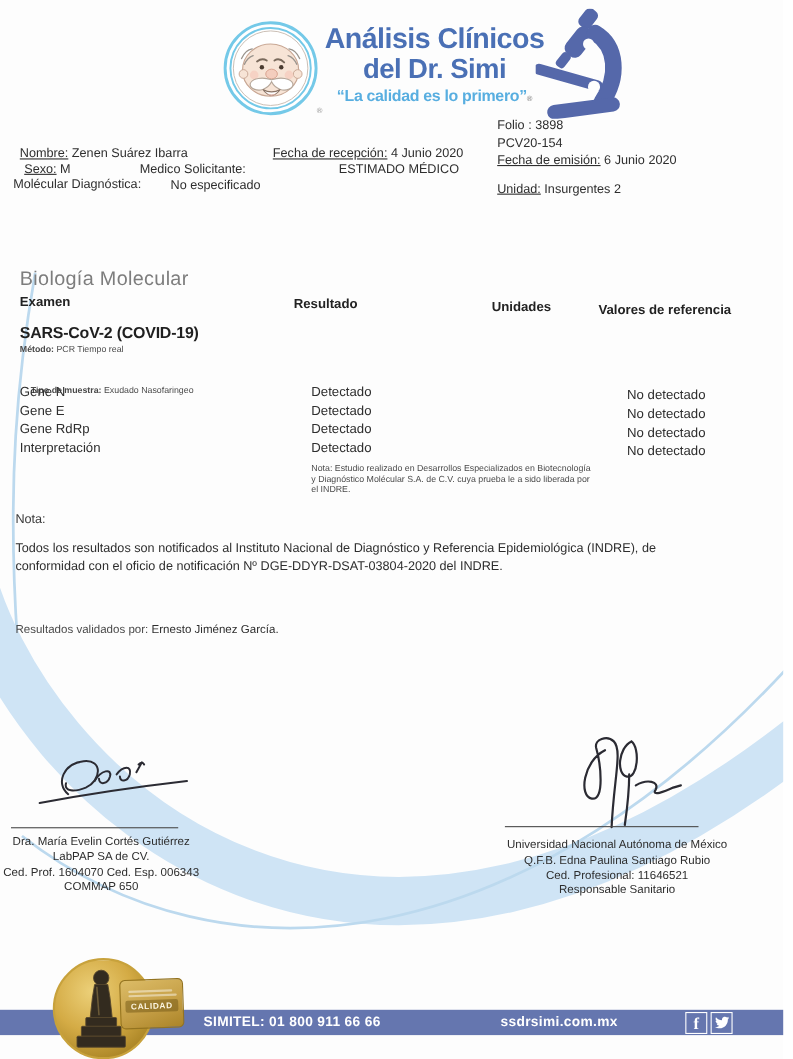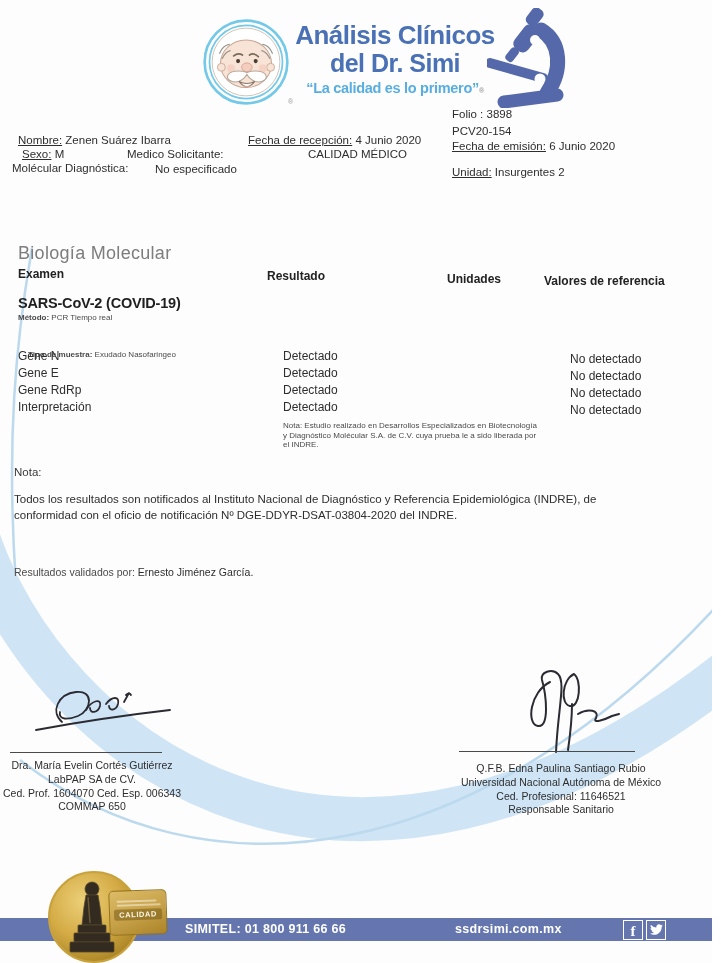--- a/index.html
+++ b/index.html
@@ -127,21 +127,21 @@
   </div>
   <div class="abs z pat" style="left:248px;top:134px;">
     <span class="lbl">Fecha de recepción:</span>
     <span>4 Junio 2020</span>
   </div>
   <div class="abs z pat" style="left:22px;top:148px;">
     <span class="lbl">Sexo:</span>
     <span>M</span>
   </div>
   <div class="abs z pat" style="left:127px;top:148px;">Medico Solicitante:</div>
-  <div class="abs z pat" style="left:308px;top:148px;">CALIDAD MÉDICO</div>
+  <div class="abs z pat" style="left:308px;top:148px;">ESTIMADO MÉDICO</div>
   <div class="abs z pat" style="left:12px;top:162px;">Molécular Diagnóstica:</div>
   <div class="abs z pat" style="left:155px;top:163px;">No especificado</div>
 
   <div class="abs z sec-title">Biología Molecular</div>
   <div class="abs z colhead" style="left:18px;top:267px;">Examen</div>
   <div class="abs z colhead" style="left:267px;top:269px;">Resultado</div>
   <div class="abs z colhead" style="left:447px;top:272px;">Unidades</div>
   <div class="abs z colhead" style="left:544px;top:274px;">Valores de referencia</div>
 
   <div class="abs z test-name">SARS-CoV-2 (COVID-19)</div>
@@ -202,22 +202,22 @@
   <div class="abs z" style="left:512px;top:664px;">
     <svg width="115" height="92" viewBox="0 0 115 92" fill="none" stroke="#2b2b33" stroke-width="2" stroke-linecap="round">
       <path d="M38 18 C 18 28 14 60 26 62 C 38 64 34 30 30 16 C 28 8 40 4 46 10 C 54 18 46 44 44 88"></path>
       <path d="M62 10 C 50 16 48 40 58 42 C 68 44 70 16 62 10"></path>
       <path d="M60 40 C 60 58 58 72 56 86"></path>
       <path d="M66 50 C 76 44 88 46 84 54 C 80 60 92 56 100 52 l7 -2"></path>
     </svg>
   </div>
   <div class="abs z sig-line" style="left:459px;top:751px;width:176px;"></div>
   <div class="abs z sig-block" style="left:440px;top:762px;width:242px;">
+    <div>Universidad Nacional Autónoma de México</div>
     <div>Q.F.B. Edna Paulina Santiago Rubio</div>
-    <div>Universidad Nacional Autónoma de México</div>
     <div>Ced. Profesional: 11646521</div>
     <div>Responsable Sanitario</div>
   </div>
 
   <div class="abs z footer-bar">
     <span class="bar-text" style="left:185px;">SIMITEL: 01 800 911 66 66</span>
     <span class="bar-text" style="left:455px;">ssdrsimi.com.mx</span>
     <span class="soc" style="left:623px;">
       <span class="fb-glyph">f</span>
     </span>

